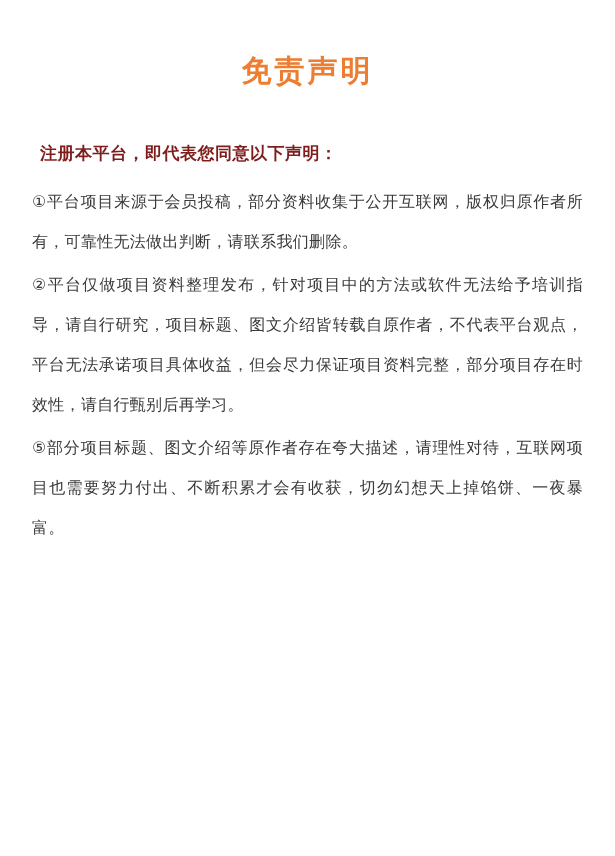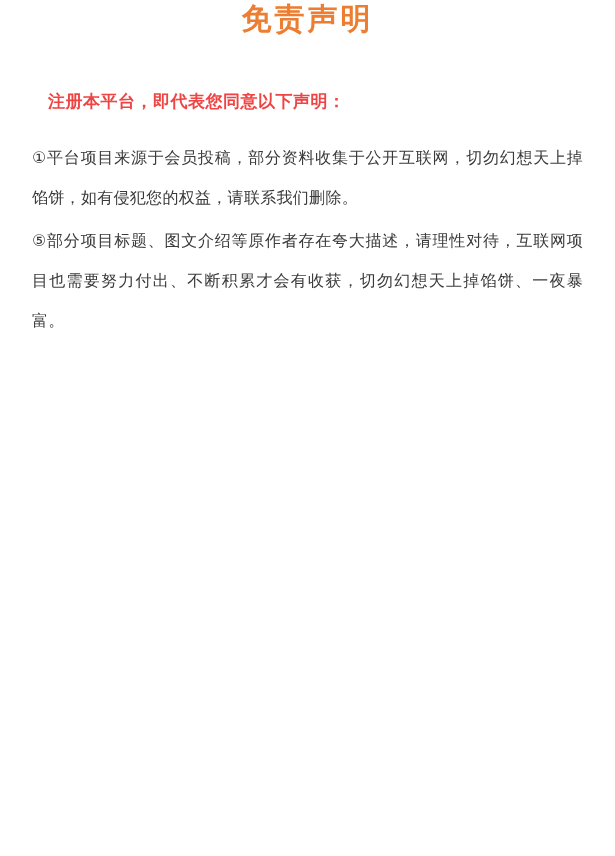--- a/index.html
+++ b/index.html
@@ -15,31 +15,32 @@
   }
   .page {
     box-sizing: border-box;
     width: 615px;
     height: 856px;
     padding: 0 32px;
     background: #ffffff;
   }
   .title {
     margin: 0;
+    padding-top: 52px;
     text-align: center;
     color: #ED7D31;
     font-size: 30px;
     font-weight: bold;
     letter-spacing: 3px;
     line-height: 38px;
   }
   .intro {
-    margin: 16px;
+    margin: 8px;
     margin-top: 44px;
-    color: #ef4444;
+    color: #7f1d1d;
     font-size: 17px;
     font-weight: bold;
     line-height: 40px;
     letter-spacing: 0.5px;
   }
   .paragraphs {
     margin-top: 0;
   }
   .para {
     margin: 0 0 3px 0;
@@ -52,17 +53,18 @@
 </style>
 </head>
 <body>
 
 <div class="page">
   <h1 class="title">免责声明</h1>
 
   <p class="intro">注册本平台，即代表您同意以下声明：</p>
 
   <div class="paragraphs">
-    <p class="para">①平台项目来源于会员投稿，部分资料收集于公开互联网，切勿幻想天上掉馅饼，如有侵犯您的权益，请联系我们删除。</p>
+    <p class="para">①平台项目来源于会员投稿，部分资料收集于公开互联网，版权归原作者所有，可靠性无法做出判断，请联系我们删除。</p>
+    <p class="para">②平台仅做项目资料整理发布，针对项目中的方法或软件无法给予培训指导，请自行研究，项目标题、图文介绍皆转载自原作者，不代表平台观点，平台无法承诺项目具体收益，但会尽力保证项目资料完整，部分项目存在时效性，请自行甄别后再学习。</p>
     <p class="para">⑤部分项目标题、图文介绍等原作者存在夸大描述，请理性对待，互联网项目也需要努力付出、不断积累才会有收获，切勿幻想天上掉馅饼、一夜暴富。</p>
 
   </div>
 </div>
 
 </body></html>

